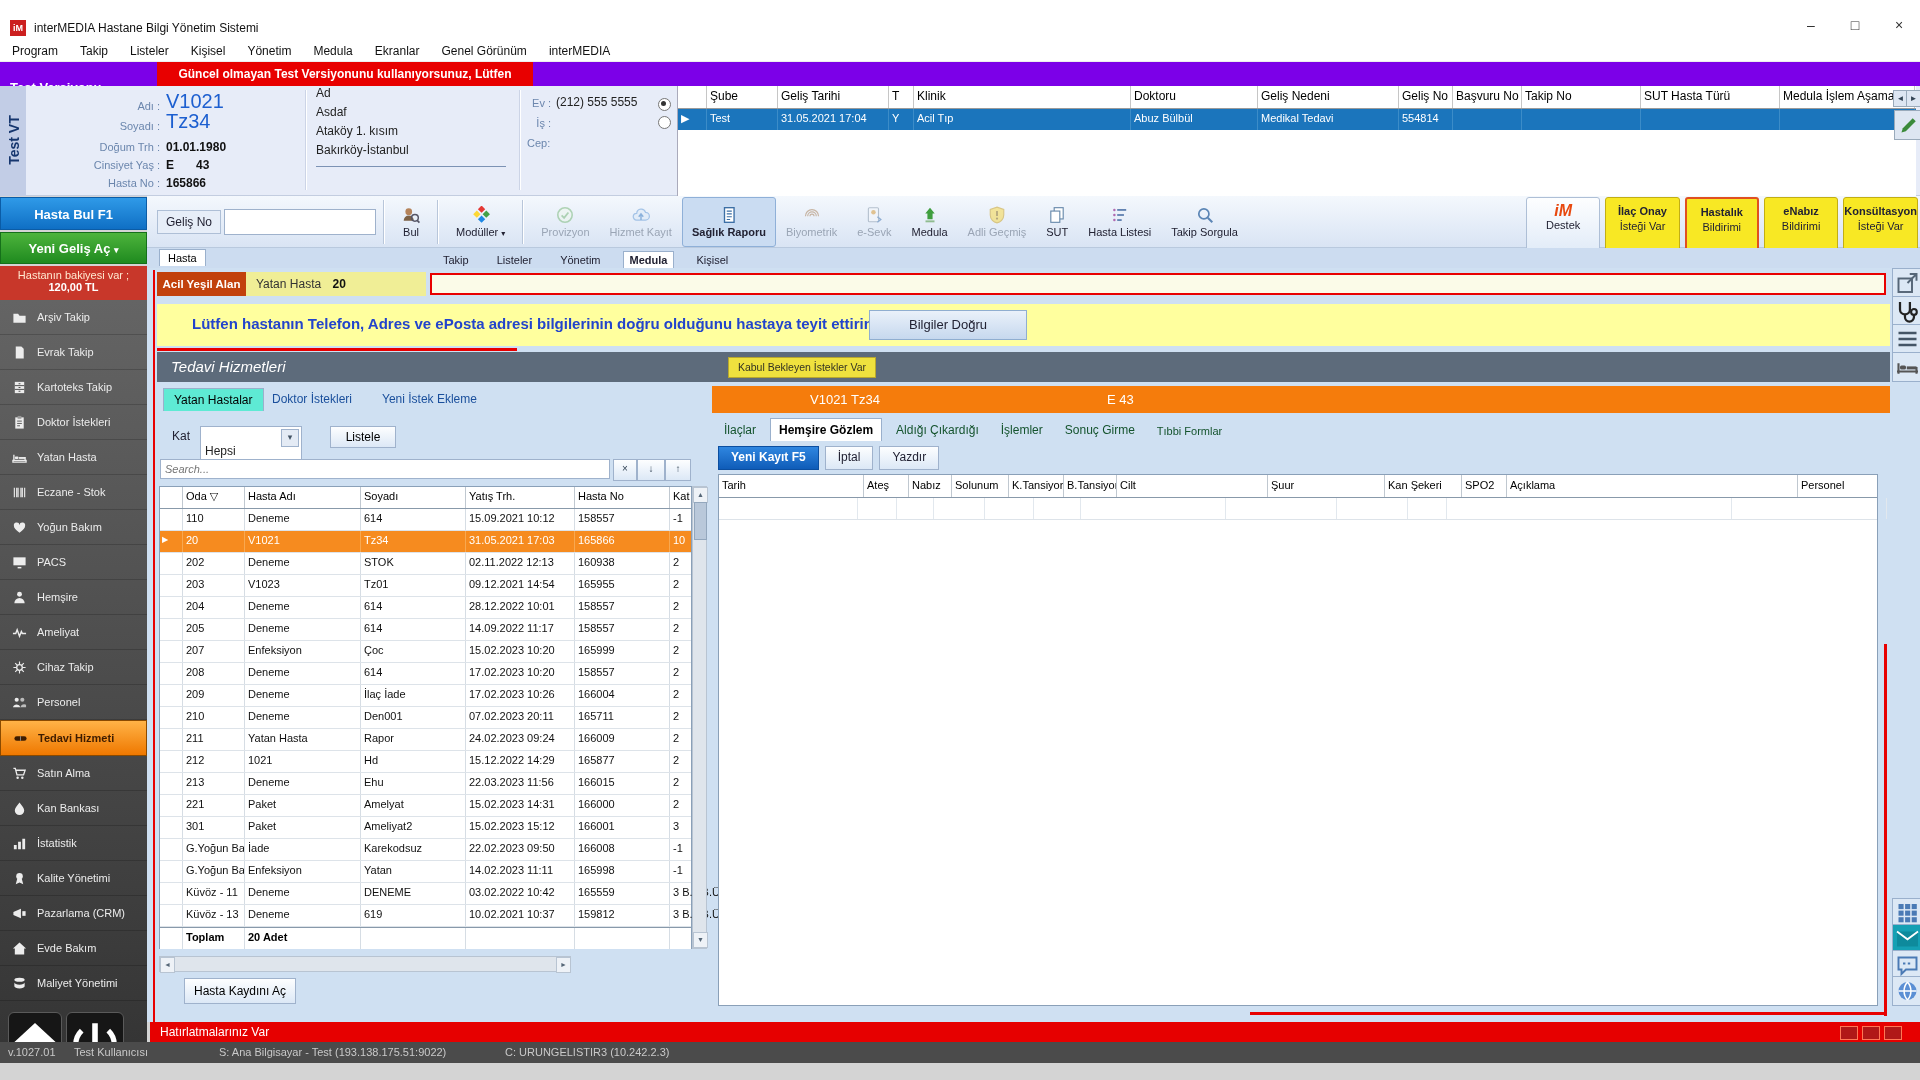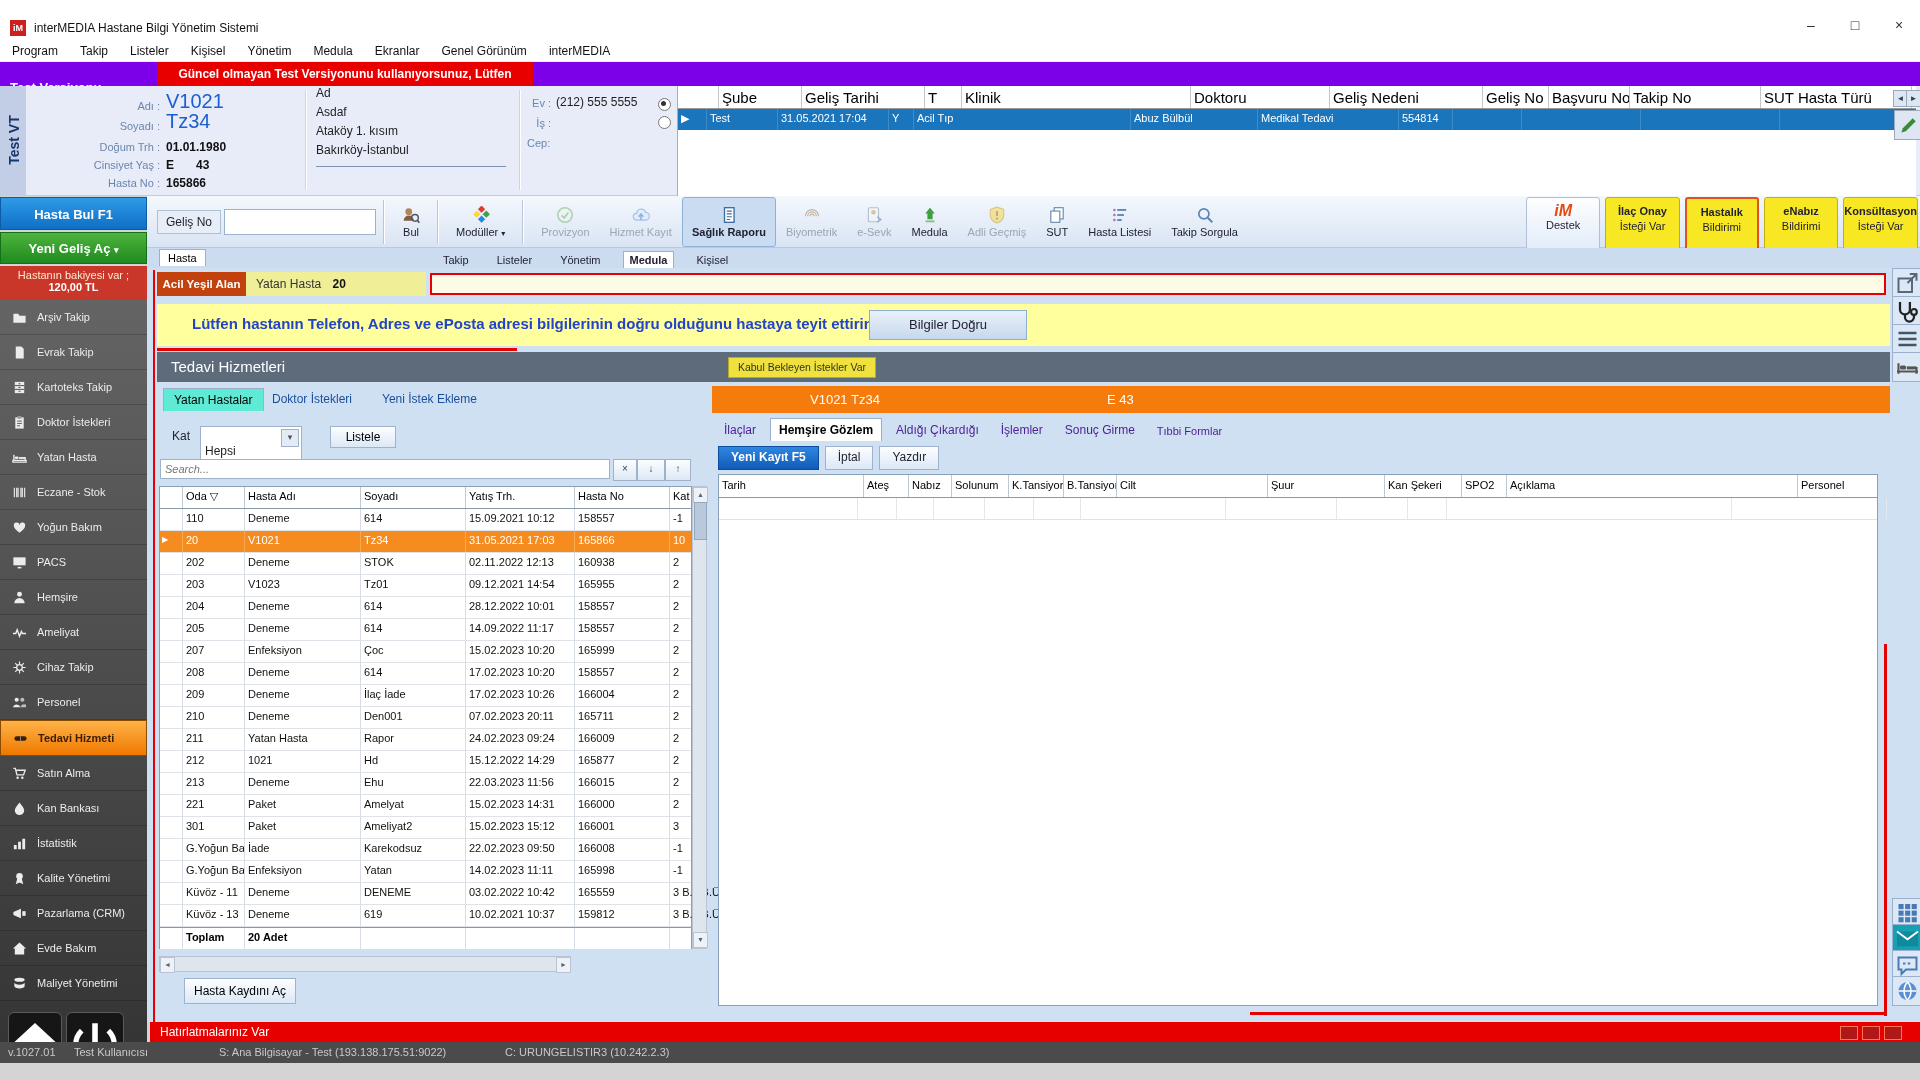--- a/index.html
+++ b/index.html
@@ -27,21 +27,21 @@
   .plabel{color:#6b86ad;font-size:11px;text-align:right;position:absolute;width:130px;}
   .pbig{color:#1d5fd0;font-size:20px;position:absolute;}
   .pval{color:#111;font-size:12px;font-weight:bold;position:absolute;}
   .vline{position:absolute;width:1px;background:#fff;box-shadow:-1px 0 #ccd4e6;}
   .addr{position:absolute;font-size:12px;color:#222;}
   .radio{position:absolute;width:11px;height:11px;border:1px solid #777;border-radius:50%;background:#fff;}
   .radio.sel::after{content:"";position:absolute;left:2px;top:2px;width:5px;height:5px;border-radius:50%;background:#333;}
   
   #visitgrid{left:677px;top:0px;width:1239px;height:110px;background:#fff;border-left:1px solid #aab;}
   .vgh{display:flex;height:22px;border-bottom:1px solid #9a9a9a;}
-  .vgh .cell{font-size:15px;color:#000;padding:3px 15px 0 3px;border-right:1px solid #c6c6c6;
+  .vgh .cell{font-size:12px;color:#000;padding:3px 3px 0 3px;border-right:1px solid #c6c6c6;
     overflow:hidden;white-space:nowrap;flex:0 0 auto;}
   .vgr{display:flex;height:21px;background:#1b75bc;color:#fff;}
   .vgr .cell{font-size:11px;padding:3px 3px 0 3px;border-right:1px solid #3c8cc8;overflow:hidden;white-space:nowrap;flex:0 0 auto;}
   .gnav{position:absolute;font-size:8px;color:#345;background:#dde6f2;border:1px solid #9ab;
     text-align:center;cursor:pointer;}
   
   #toolbarbg{left:147px;top:196px;width:1773px;height:52px;background:linear-gradient(#f4f8fd,#d9e4f4);border-bottom:1px solid #b9c9de;}
   .sbtnL{left:0;width:147px;text-align:center;color:#fff;font-weight:bold;font-size:13px;cursor:pointer;}
   #btn-hastabul{top:197px;height:33px;line-height:33px;background:linear-gradient(#2f9ae8,#0f6fc4);border:1px solid #0b5ca6;}
   #btn-yenigelis{top:232px;height:32px;line-height:32px;background:linear-gradient(#4db43c,#1f8a1f);border:1px solid #15701a;}
@@ -82,21 +82,21 @@
   #yatanbox{left:246px;top:272px;width:180px;height:24px;background:#f0ee96;font-size:12px;color:#333;
     line-height:24px;padding-left:10px;}
   #yatanbox b{margin-left:8px;color:#111;}
   #redstrip{left:430px;top:273px;width:1456px;height:22px;border:2px solid #e80000;background:#fbfbe8;}
   #noticebar{left:157px;top:304px;width:1733px;height:42px;background:#ffff9e;}
   #notice-text{left:35px;top:11px;font-size:15px;font-weight:bold;color:#2244cc;}
   #notice-btn{left:712px;top:6px;width:158px;height:30px;background:linear-gradient(#eaf1fa,#c6d8ee);
     border:1px solid #90aed0;font-size:13px;color:#223;text-align:center;line-height:28px;cursor:pointer;}
   #redunder{left:157px;top:348px;width:360px;height:3px;background:#e80000;}
   #sectionbar{left:157px;top:352px;width:1733px;height:30px;background:#5d6b7b;}
-  #section-title{left:14px;top:6px;color:#fff;font-size:15px;}
+  #section-title{left:14px;top:6px;color:#fff;font-size:15px;font-style:italic;}
   #pending-btn{left:571px;top:5px;width:148px;height:21px;background:#efe13e;border:1px solid #b8a72e;
     font-size:10.5px;color:#332;text-align:center;line-height:19px;cursor:pointer;}
   
   .ltab{position:absolute;top:388px;font-size:12px;color:#1a4f9c;cursor:pointer;padding:4px 10px;}
   .ltab.on{background:#5eead4;border:1px solid #9ab0cc;border-bottom:none;color:#000;}
   #katlabel{left:172px;top:429px;font-size:12px;color:#223;}
   #katselect{left:200px;top:426px;width:102px;height:22px;background:#fff;border:1px solid #9fb2cc;
     font-size:12px;padding:17px 4px;color:#222;}
   #katselect span.c{position:absolute;right:2px;top:2px;width:16px;height:16px;background:#e4ebf5;
     border:1px solid #9fb2cc;text-align:center;line-height:15px;font-size:9px;color:#456;}
@@ -127,21 +127,21 @@
   .scrbtn{position:absolute;left:0;width:13px;height:14px;font-size:7px;color:#567;text-align:center;line-height:14px;background:#eef2f7;border:1px solid #b8c4d2;}
   #pvthumb{position:absolute;left:1px;top:15px;width:11px;height:36px;background:#b9c8da;border:1px solid #93a7bd;}
   #phscroll{left:159px;top:956px;width:412px;height:16px;background:#dfe5ec;border:1px solid #b8c4d2;}
   #openbtn{left:184px;top:978px;width:112px;height:26px;background:linear-gradient(#fdfeff,#dce8f6);
     border:1px solid #9fb2cc;font-size:12px;text-align:center;line-height:24px;cursor:pointer;}
   
   #orangebar{left:712px;top:386px;width:1178px;height:27px;background:#f57c0c;color:#fff;font-size:13px;}
   #rp-name{position:absolute;left:98px;top:6px;}
   #rp-age{position:absolute;left:395px;top:6px;}
   #rtabs{left:716px;top:416px;display:flex;gap:6px;align-items:flex-end;height:25px;}
-  .rtab{font-size:12px;color:#4c1d95;padding:4px 8px;cursor:pointer;}
+  .rtab{font-size:12px;color:#14532d;padding:4px 8px;cursor:pointer;}
   .rtab.on{background:#fff;border:1px solid #9ab0cc;border-bottom:none;color:#000;font-weight:bold;}
   .rtab.sm{font-size:11px;margin-top:17px;}
   #rbtns{left:718px;top:446px;display:flex;gap:6px;}
   .rbtn{height:22px;font-size:12px;text-align:center;line-height:20px;cursor:pointer;
     background:linear-gradient(#fdfeff,#dce8f6);border:1px solid #9fb2cc;padding:0 12px;color:#223;}
   .rbtn.blue{background:linear-gradient(#2f86e0,#0f5cb8);border-color:#0b4ea0;color:#fff;font-weight:bold;}
   #ntable{left:718px;top:474px;width:1160px;height:532px;background:#fff;border:1px solid #8aa0b8;}
   .nhead{display:flex;height:22px;border-bottom:1px solid #8899aa;}
   .nhead .cell{font-size:11px;color:#000;padding:4px 3px 0 3px;border-right:1px solid #c0c8d0;
     overflow:hidden;white-space:nowrap;flex:0 0 auto;}

